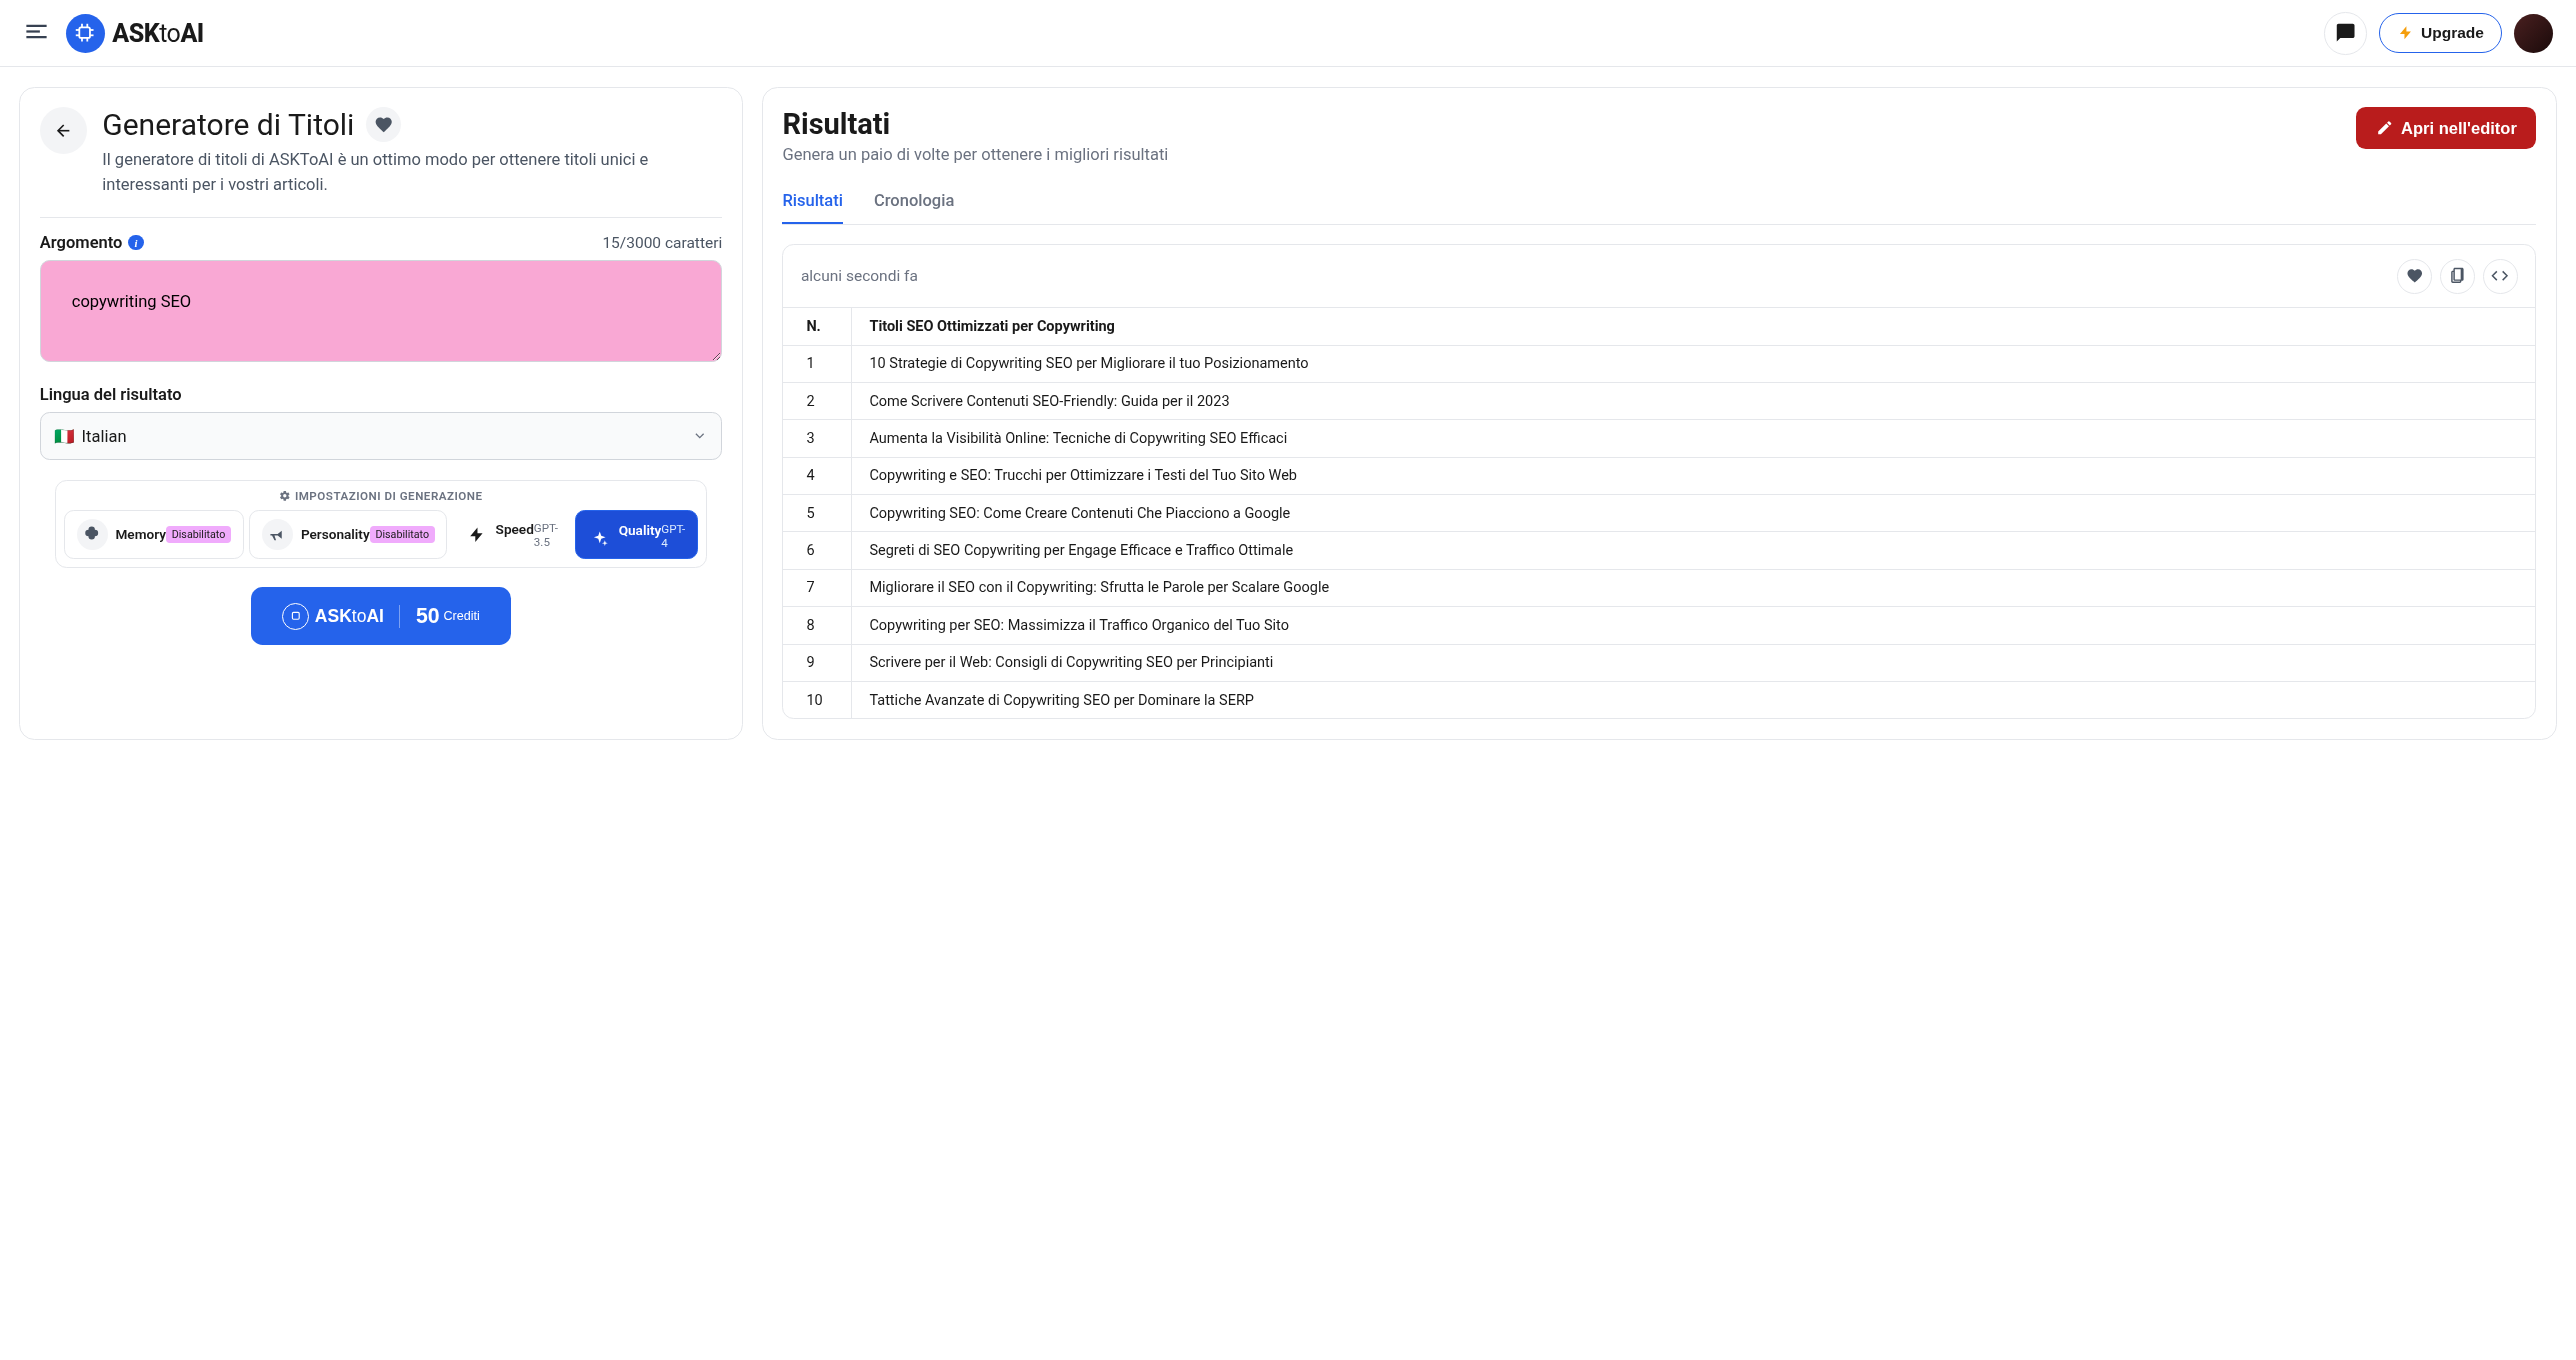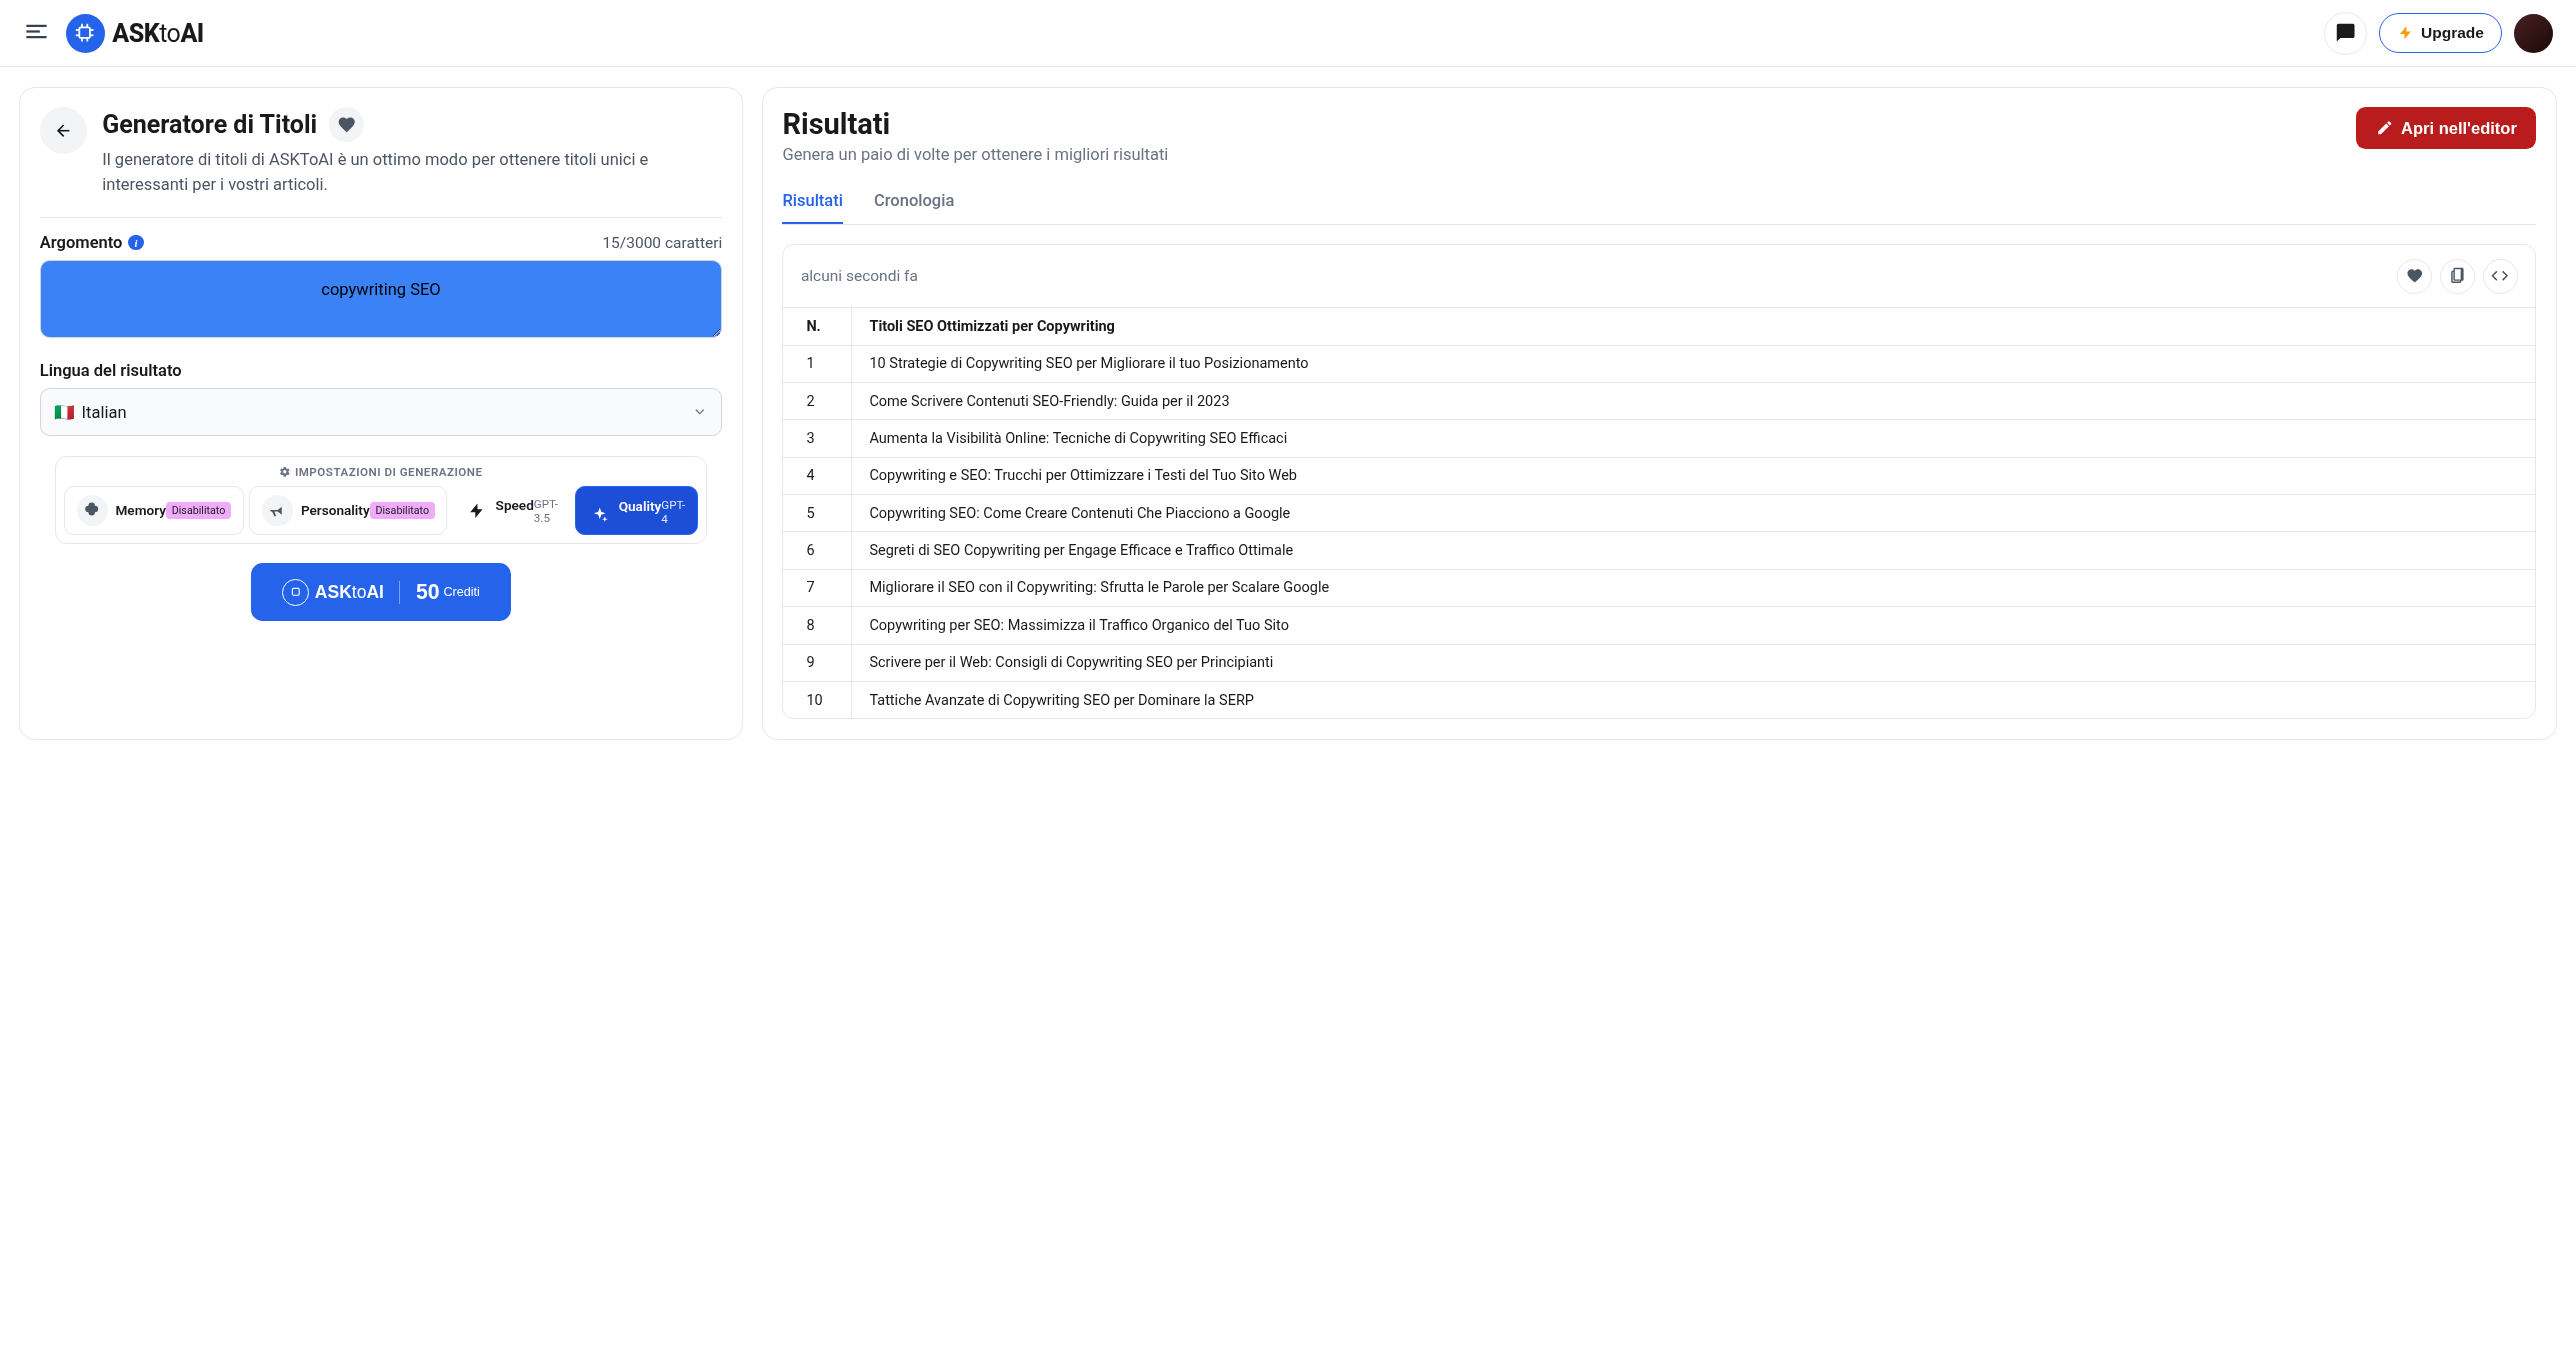--- a/index.html
+++ b/index.html
@@ -16,28 +16,28 @@
 .chat-btn { width: 43px; height: 43px; border: 1px solid #e5e7eb; border-radius: 21.3px; background: #fff; display: flex; align-items: center; justify-content: center; cursor: pointer; }
 .upgrade-btn { display: flex; align-items: center; gap: 8px; padding: 9.7px 17.5px; border: 1.9px solid #2563eb; border-radius: 23px; background: #fff; color: #1a1a1a; font-size: 15.5px; font-weight: 600; cursor: pointer; }
 .avatar { width: 39px; height: 39px; border-radius: 50%; background: linear-gradient(135deg,#4a2020,#1a0a0a); cursor: pointer; }
 .main { display: flex; gap: 19.4px; padding: 19.4px; }
 .panel { border: 1px solid #e5e7eb; border-radius: 15.5px; padding: 19.4px; }
 .left-panel { flex: 0 0 611px; }
 .right-panel { flex: 1; }
 .tool-header { display: flex; gap: 15.5px; padding-bottom: 19.4px; border-bottom: 1px solid #e5e7eb; margin-bottom: 15.5px; }
 .back-btn { width: 47px; height: 47px; border-radius: 50%; background: #f3f4f6; display: flex; align-items: center; justify-content: center; cursor: pointer; flex-shrink: 0; }
 .tool-title-row { display: flex; align-items: center; gap: 11.6px; }
-.tool-title { font-size: 25px; font-weight: 700; }
+.tool-title { font-size: 30px; font-weight: 400; }
 .fav-btn { width: 35px; height: 35px; border-radius: 50%; background: #f3f4f6; display: flex; align-items: center; justify-content: center; cursor: pointer; }
 .tool-desc { color: #4b5563; font-size: 16.5px; line-height: 1.5; margin-top: 5.8px; }
 .field-row { display: flex; justify-content: space-between; align-items: center; margin-bottom: 7.8px; }
 .field-label { font-size: 16.5px; font-weight: 600; display: flex; align-items: center; gap: 5.8px; }
 .info-icon { width: 15.5px; height: 15.5px; background: #2563eb; border-radius: 50%; color: #fff; display: inline-flex; align-items: center; justify-content: center; font-size: 10.7px; font-weight: 700; font-style: italic; font-family: Georgia, serif; }
 .char-count { color: #4b5563; font-size: 15.5px; }
-.textarea { width: 100%; min-height: 78px; padding: 19px; border: 1px solid #d1d5db; border-radius: 9.7px; background: #3b82f6; font-size: 16.5px; font-family: inherit; resize: vertical; text-align: center; }
+.textarea { width: 100%; min-height: 78px; padding: 31px; border: 1px solid #d1d5db; border-radius: 9.7px; background: #f9a8d4; font-size: 16.5px; font-family: inherit; resize: vertical; }
 .section { margin-bottom: 19.4px; }
 .select { width: 100%; padding: 13.6px; border: 1px solid #d1d5db; border-radius: 9.7px; background: #f9fafb; font-size: 16.5px; display: flex; align-items: center; justify-content: space-between; cursor: pointer; }
 .select-left { display: flex; align-items: center; gap: 7.8px; }
 .flag { display: inline-block; width: 19.4px; }
 .gen-settings { border: 1px solid #e5e7eb; border-radius: 11.6px; padding: 7.8px; margin: 0 15.5px 19.4px; }
 .gen-settings-title { text-align: center; color: #6b7280; font-size: 11.6px; font-weight: 600; letter-spacing: 0.5px; margin-bottom: 7.8px; display: flex; align-items: center; justify-content: center; gap: 3.9px; }
 .gen-options { display: flex; gap: 5.8px; }
 .gen-opt { display: flex; align-items: center; gap: 7.8px; padding: 7.8px 11.6px; border: 1px solid #e5e7eb; border-radius: 9.7px; background: #fff; cursor: pointer; flex: 1; }
 .gen-opt.no-border { border: none; }
 .gen-opt.active { background: #1d4ed8; color: #fff; border-color: #2563eb; align-items: flex-end; }

